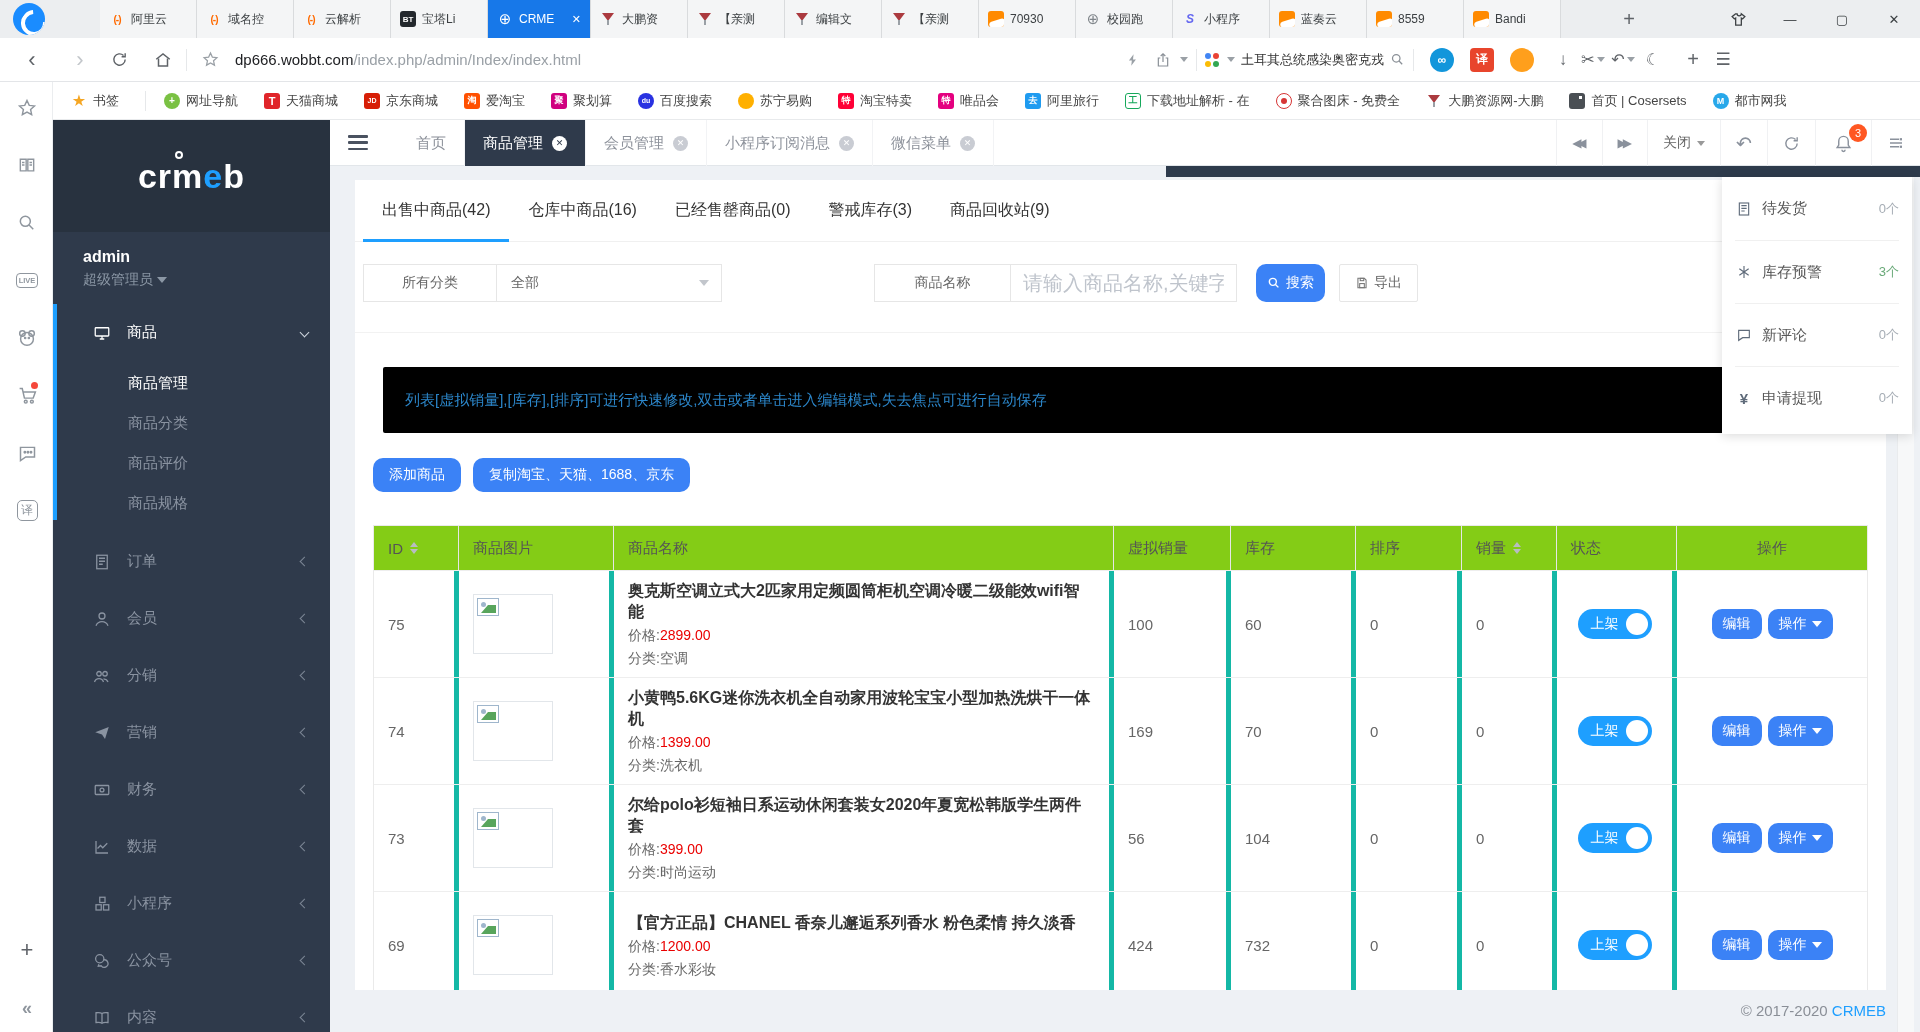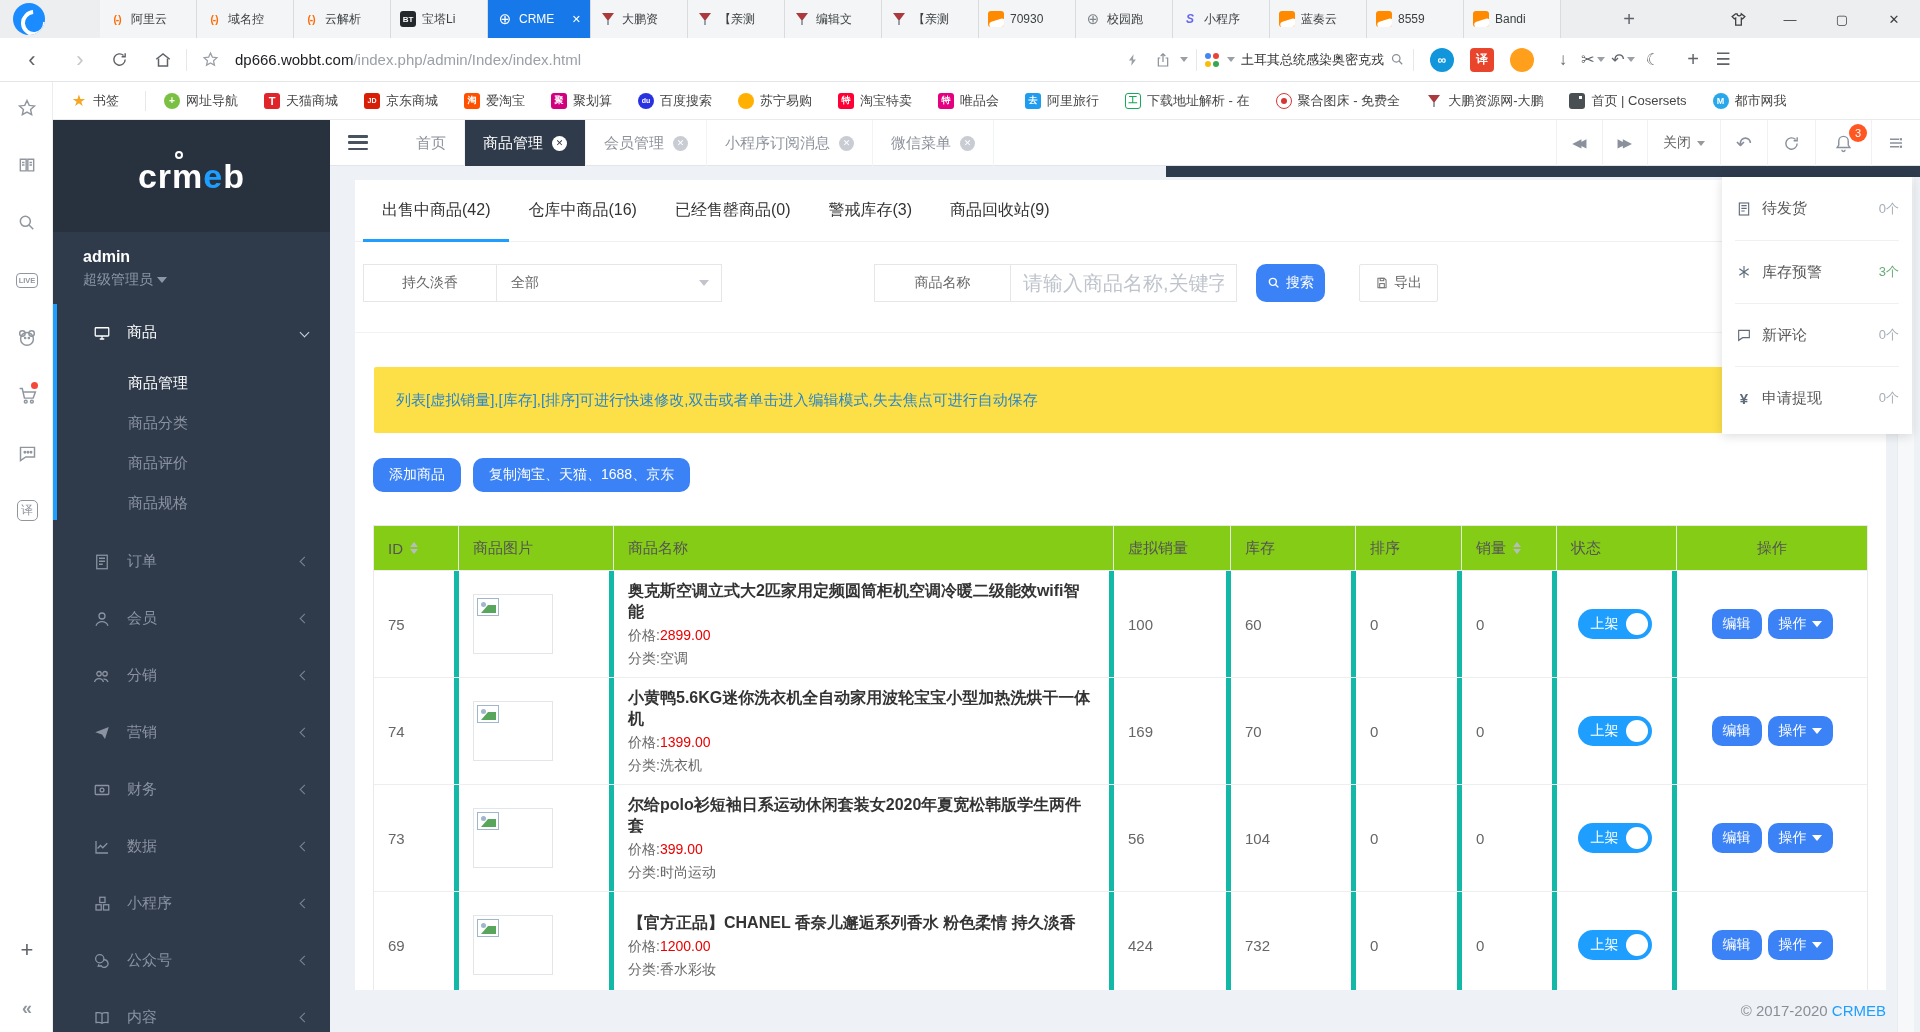--- a/index.html
+++ b/index.html
@@ -131,21 +131,21 @@
 .fgroup{display:flex;height:38px}
 .flabel{border:1px solid #e6e6e6;display:flex;align-items:center;justify-content:center;font-size:14px;color:#666;background:#fff}
 .fselect{border:1px solid #e6e6e6;border-left:none;display:flex;align-items:center;font-size:14px;color:#666;padding:0 14px;position:relative}
 .fselect .scaret{position:absolute;right:12px;width:0;height:0;border-left:5px solid transparent;border-right:5px solid transparent;border-top:6px solid #c2c6cc}
 .finput{border:1px solid #e6e6e6;border-left:none;font-size:20px;color:#0c4a6e;padding:0 12px;width:226px;outline:none}
 .finput::placeholder{color:#bfc4cc}
 .btn-blue{background:#3b82f6;color:#fff;border:none;border-radius:10px;font-size:14px;display:inline-flex;align-items:center;justify-content:center;gap:5px;cursor:pointer}
 .btn-plain{background:#fff;color:#666;border:1px solid #e6e6e6;border-radius:2px;font-size:14px;display:inline-flex;align-items:center;justify-content:center;gap:5px}
 .fdivider{position:absolute;left:0;top:152px;width:100%;height:1px;background:#f2f2f2}
 
-.banner{position:absolute;left:19px;top:187px;width:1495px;height:66px;background:#fde047;display:flex;align-items:center;padding-left:22px;font-size:15px;color:#2b85c8;border-radius:2px}
+.banner{position:absolute;left:28px;top:187px;width:1495px;height:66px;background:#000000;display:flex;align-items:center;padding-left:22px;font-size:15px;color:#2b85c8;border-radius:2px}
 
 .actions{position:absolute;left:18px;top:278px;display:flex;gap:12px}
 .actions .btn-blue{height:34px;padding:0 16px}
 
 
 .table{position:absolute;left:18px;top:345px;width:1495px;border:1px solid #eaeaea}
 .thead,.trow{display:grid;grid-template-columns:85px 155px 500px 117px 125px 106px 95px 120px auto}
 .thead{background:#84cc16;height:44px}
 .th{display:flex;align-items:center;padding:0 14px;font-size:15px;color:#555;border-right:1px solid #e6e6e6}
 .th:last-child{border-right:none;justify-content:center}
@@ -658,38 +658,38 @@
     <div class="stabs">
       <div class="stab active">出售中商品(42)</div>
       <div class="stab">仓库中商品(16)</div>
       <div class="stab">已经售罄商品(0)</div>
       <div class="stab">警戒库存(3)</div>
       <div class="stab">商品回收站(9)</div>
     </div>
 
     <div class="filters">
       <div class="fgroup">
-        <div class="flabel" style="width:134px">持久淡香</div>
+        <div class="flabel" style="width:134px">所有分类</div>
         <div class="fselect" style="width:225px">
             <span>全部</span>
             <span class="scaret"></span>
           </div>
       </div>
       <div class="fgroup" style="margin-left:152px">
         <div class="flabel" style="width:137px">商品名称</div>
         <input class="finput" placeholder="请输入商品名称,关键字,编号" style="">
       </div>
       <button class="btn-blue" style="width:69px;height:38px;margin-left:19px">
         <svg width="14" height="14" viewBox="0 0 24 24" fill="none" stroke="#fff" stroke-width="2.4">
             <circle cx="10" cy="10" r="6"></circle>
             <path d="m14.5 14.5 5 5"></path>
           </svg>
         <span>搜索</span>
       </button>
-      <button class="btn-plain" style="width:79px;height:38px;margin-left:34px">
+      <button class="btn-plain" style="width:79px;height:38px;margin-left:14px">
         <svg width="14" height="14" viewBox="0 0 24 24" fill="none" stroke="#777" stroke-width="1.8">
             <path d="M5 4h11l3 3v13H5z"></path>
             <rect x="8" y="13" width="8" height="7"></rect>
             <rect x="9" y="4" width="6" height="4"></rect>
           </svg>
         <span>导出</span>
       </button>
     </div>
     <div class="fdivider"></div>
 

